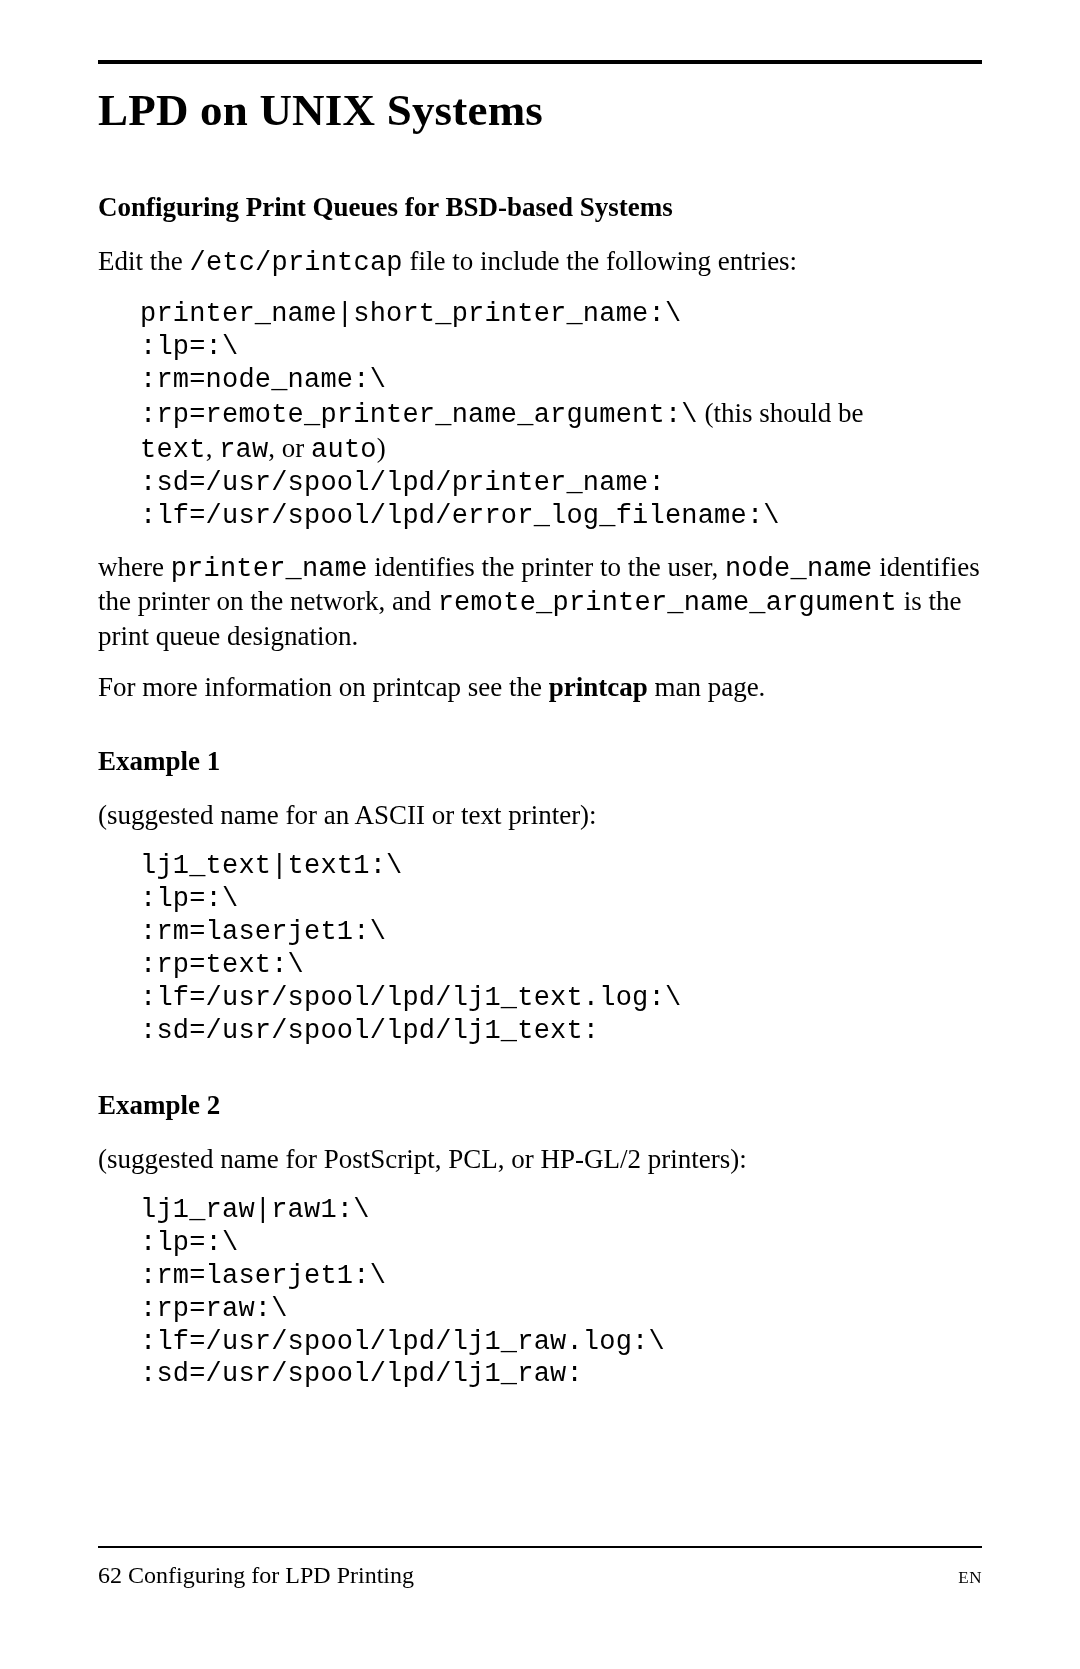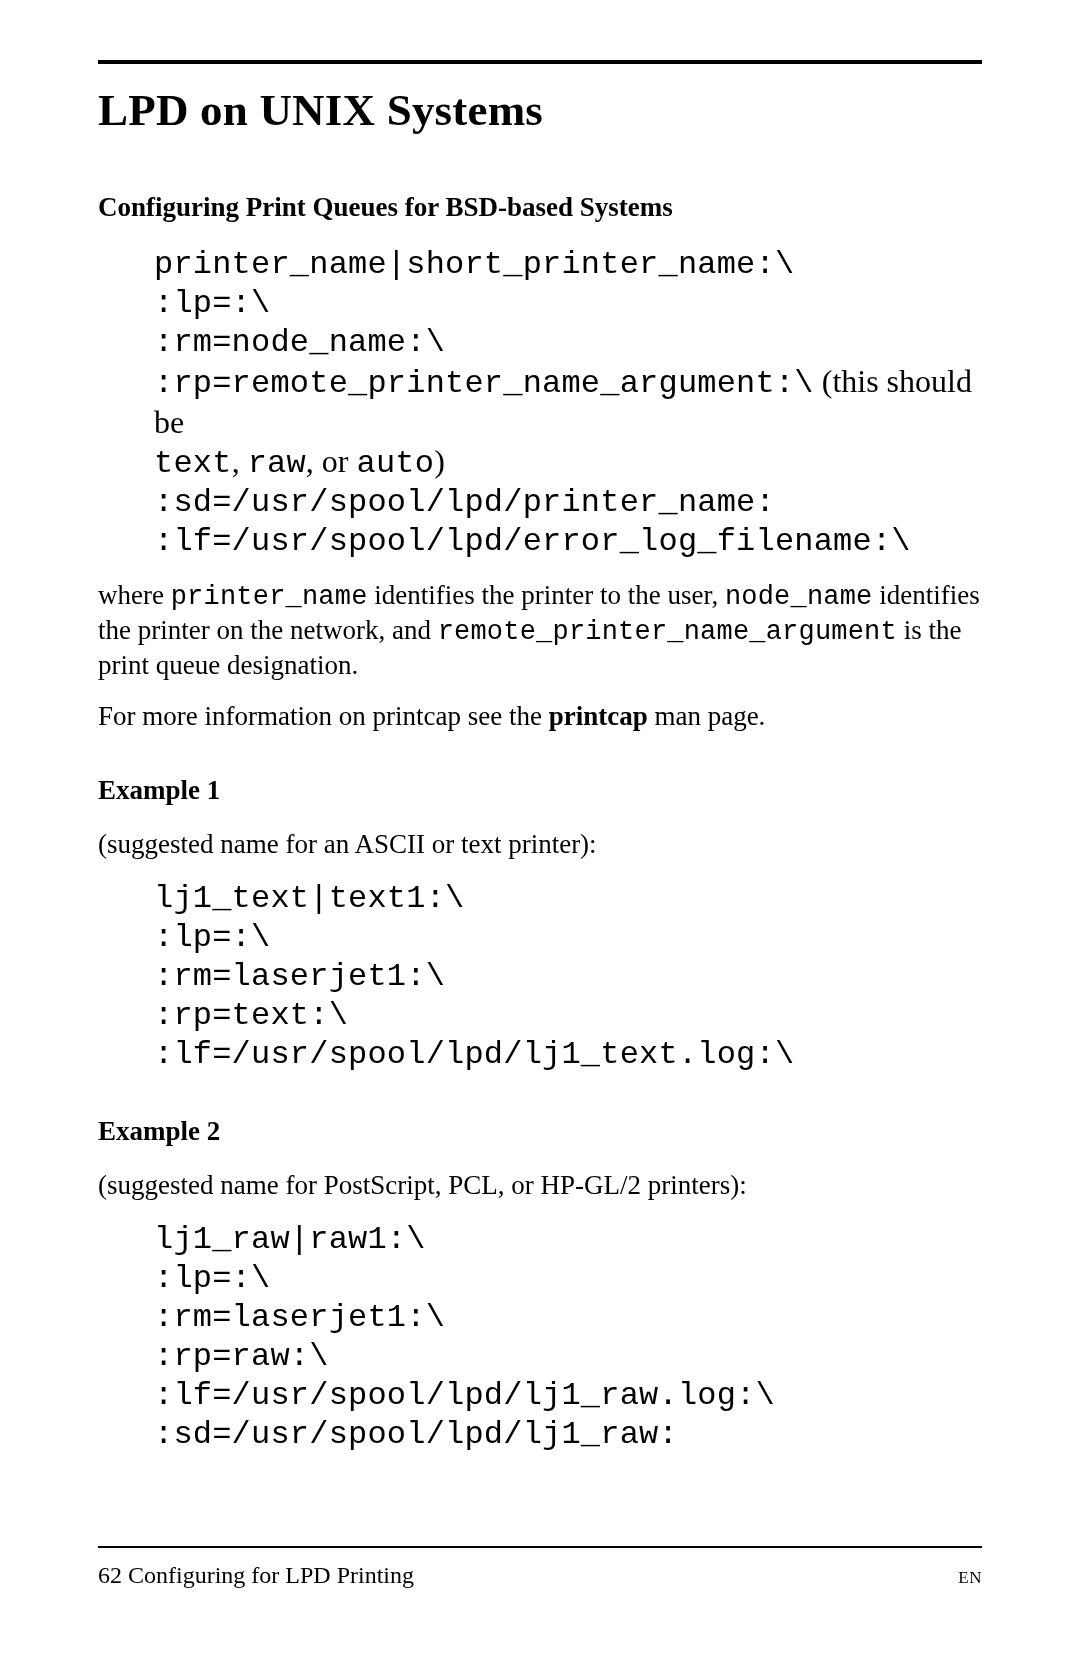--- a/index.html
+++ b/index.html
@@ -37,22 +37,22 @@
     font-size: 27px;
     margin-top: 42px;
     margin-bottom: 22px;
   }
   .para {
     font-size: 27px;
     line-height: 1.22;
     margin-bottom: 18px;
   }
   .code-block {
-    margin-left: 56px;
-    font-size: 32px;
+    margin-left: 42px;
+    font-size: 27px;
     line-height: 1.22;
     margin-bottom: 18px;
   }
   .mono {
     font-family: "Courier New", Courier, monospace;
     letter-spacing: 0.2px;
   }
   .footer {
     position: absolute;
     left: 98px;
@@ -76,20 +76,23 @@
 </head>
 <body>
 
 <div class="page">
   <div class="rule-top"></div>
 
   <div class="h1">LPD on UNIX Systems</div>
 
   <div class="h2">Configuring Print Queues for BSD-based Systems</div>
 
+  <div class="para">
+    <span>Edit the </span><span class="mono">/etc/printcap</span><span> file to include the following entries:</span>
+  </div>
 
   <div class="code-block">
     <div class="mono">printer_name|short_printer_name:\</div>
     <div class="mono">:lp=:\</div>
     <div class="mono">:rm=node_name:\</div>
     <div><span class="mono">:rp=remote_printer_name_argument:\</span><span> (this should be </span></div>
     <div><span class="mono">text</span><span>, </span><span class="mono">raw</span><span>, or </span><span class="mono">auto</span><span>)</span></div>
     <div class="mono">:sd=/usr/spool/lpd/printer_name:</div>
     <div class="mono">:lf=/usr/spool/lpd/error_log_filename:\</div>
   </div>
@@ -103,20 +106,21 @@
   </div>
 
   <div class="h3">Example 1</div>
   <div class="para">(suggested name for an ASCII or text printer):</div>
   <div class="code-block mono">
     <div>lj1_text|text1:\</div>
     <div>:lp=:\</div>
     <div>:rm=laserjet1:\</div>
     <div>:rp=text:\</div>
     <div>:lf=/usr/spool/lpd/lj1_text.log:\</div>
+    <div>:sd=/usr/spool/lpd/lj1_text:</div>
   </div>
 
   <div class="h3">Example 2</div>
   <div class="para">(suggested name for PostScript, PCL, or HP-GL/2 printers):</div>
   <div class="code-block mono">
     <div>lj1_raw|raw1:\</div>
     <div>:lp=:\</div>
     <div>:rm=laserjet1:\</div>
     <div>:rp=raw:\</div>
     <div>:lf=/usr/spool/lpd/lj1_raw.log:\</div>

